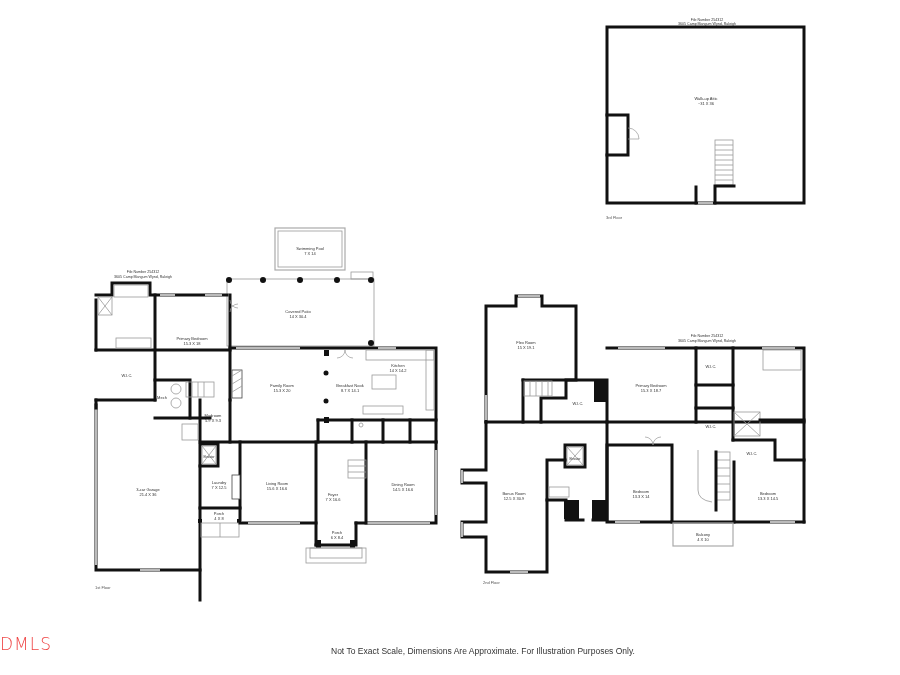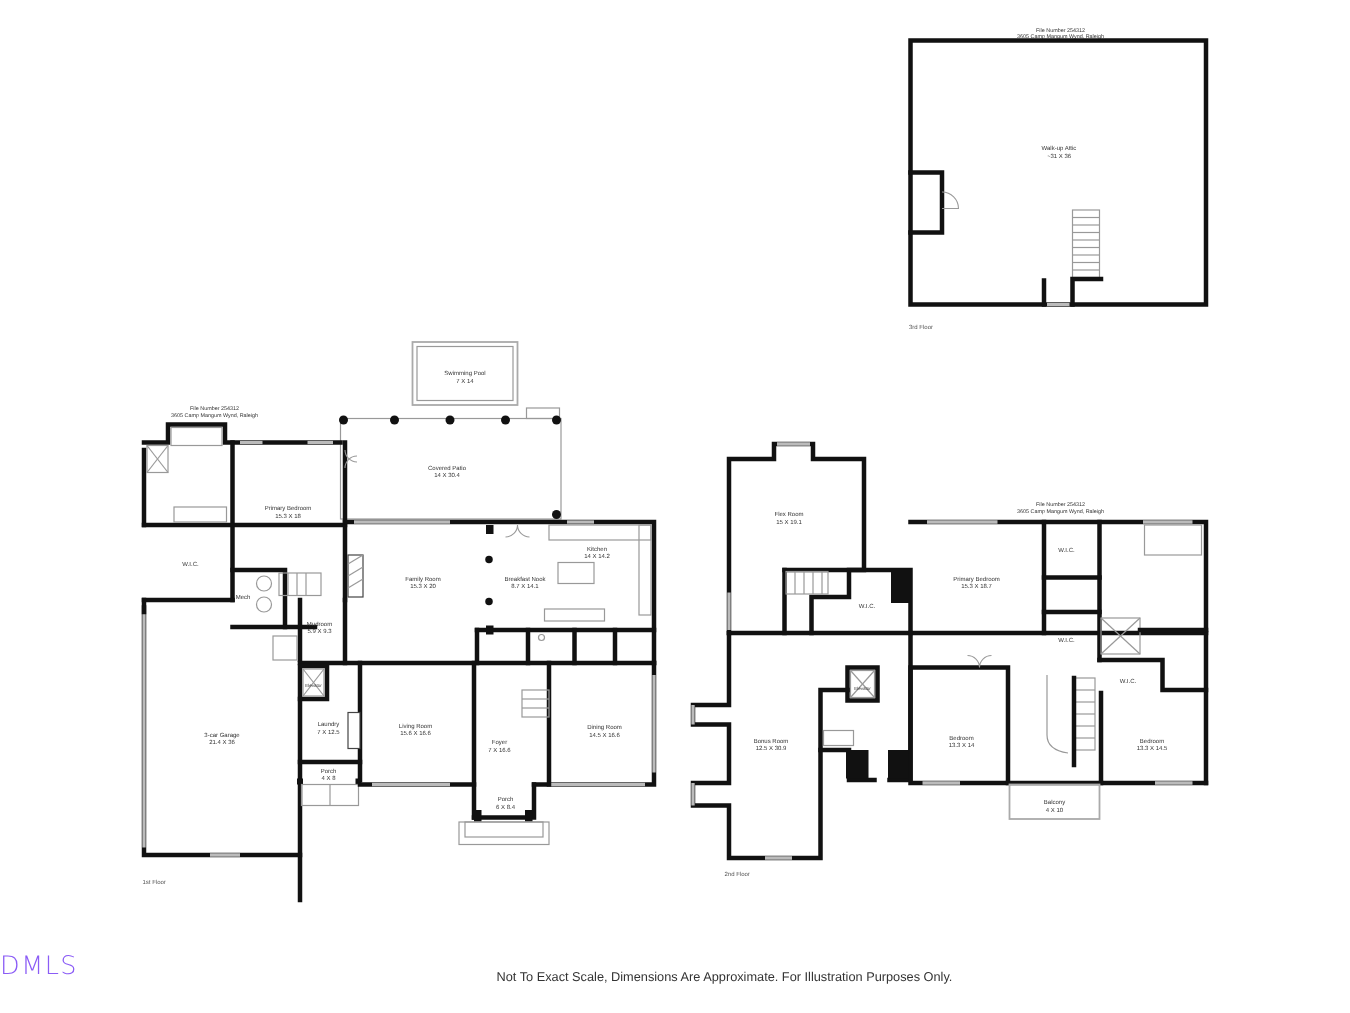--- a/index.html
+++ b/index.html
@@ -8,21 +8,21 @@
   .wall{stroke:#111;stroke-width:3;fill:none;stroke-linecap:square;}
   .thin{stroke:#999;stroke-width:0.8;fill:none;}
   .win{stroke:#bbb;stroke-width:2.2;fill:none;}
   .door{stroke:#999;stroke-width:0.7;fill:none;}
   .solid{fill:#111;}
   .lbl{font-family:"Liberation Sans",sans-serif;font-size:4px;fill:#333;text-anchor:middle;}
   .dim{font-family:"Liberation Sans",sans-serif;font-size:4px;fill:#333;text-anchor:middle;}
   .hdr{font-family:"Liberation Sans",sans-serif;font-size:3.6px;fill:#333;text-anchor:middle;}
   .floorlbl{font-family:"Liberation Sans",sans-serif;font-size:4px;fill:#555;}
   #disclaimer{position:absolute;left:315px;top:646px;font-size:8.5px;color:#333;font-family:"Liberation Sans",sans-serif;white-space:nowrap;padding-left:16px;}
-  #logo{position:absolute;left:0px;top:634px;font-size:17px;color:#8b5cf6;font-family:"DejaVu Sans",sans-serif;letter-spacing:1px;font-weight:200;}
+  #logo{position:absolute;left:0px;top:634px;font-size:17px;color:#ef4444;font-family:"DejaVu Sans",sans-serif;letter-spacing:1px;font-weight:200;}
 </style>
 </head>
 <body>
 
 <svg width="900" height="675" viewBox="0 0 900 675">
 
   <g>
     <text class="hdr" x="707" y="21">File Number 254312</text>
     <text class="hdr" x="707" y="25">3605 Camp Mangum Wynd, Raleigh</text>
     <rect class="wall" x="607" y="27" width="197" height="176"></rect>

